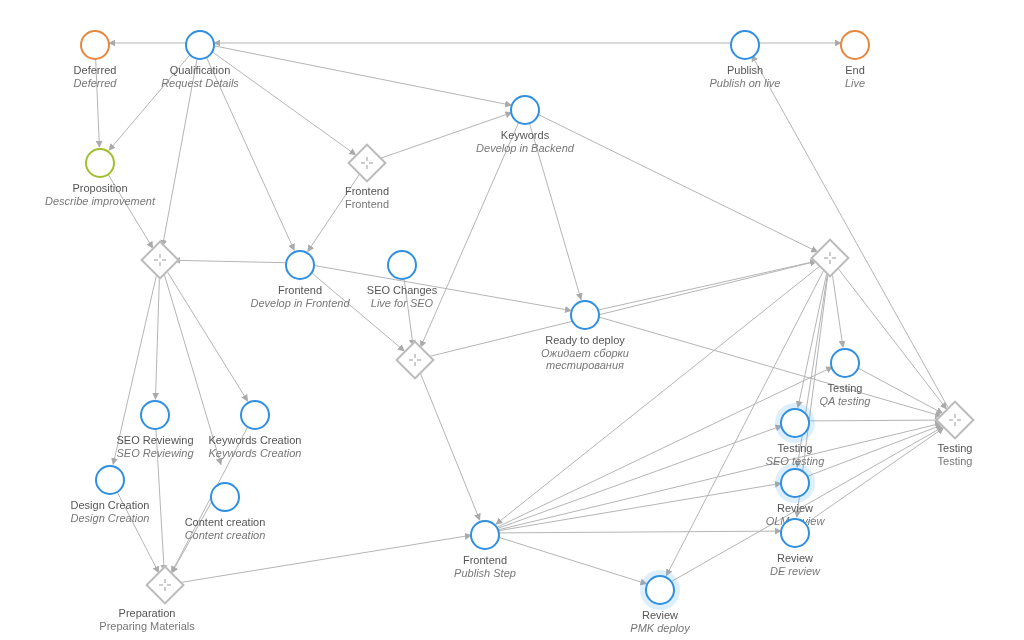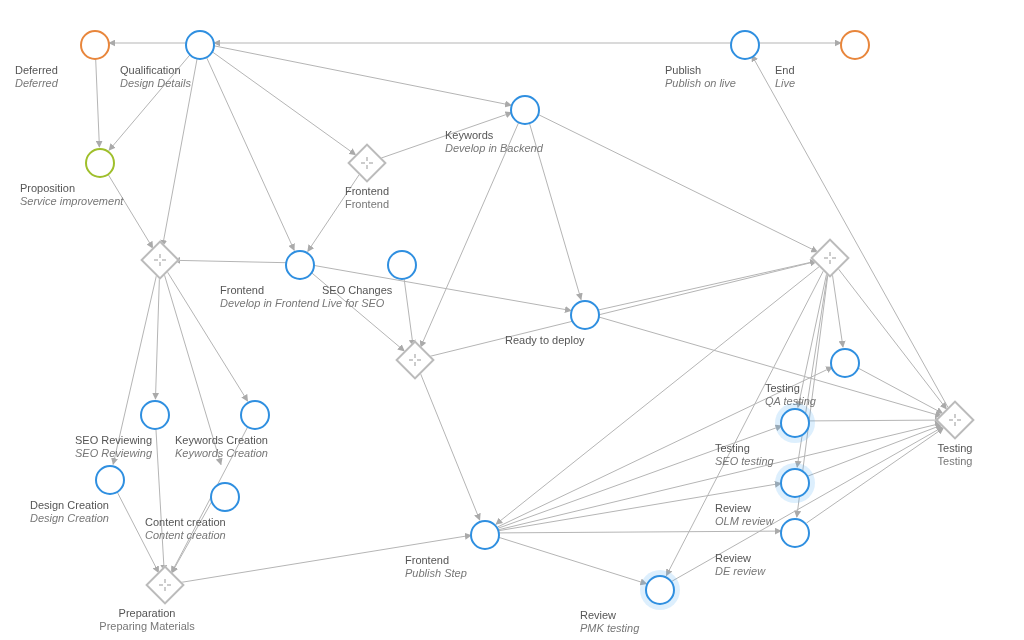--- a/index.html
+++ b/index.html
@@ -1,18 +1,18 @@
 <!DOCTYPE html>
 <html><head>
 <meta charset="utf-8">
 <style>
   html,body{margin:0;padding:0;width:1024px;height:640px;background:#fff;font-family:Arial,Helvetica,sans-serif;font-size:11px;color:#555;overflow:hidden}
   .stage{position:relative;width:1024px;height:640px}
   svg.lines{position:absolute;left:0;top:0;pointer-events:none}
-  .node{position:absolute;transform:translate(-50%,0);width:160px}
+  .node{position:absolute;transform:translate(-50%,0);text-align:center;width:160px}
   .circ{width:26px;height:26px;border-radius:50%;background:#fff;margin:0 auto;position:relative}
   .glow{box-shadow:0 0 0 5px rgba(68,167,242,.18)}
   .title{margin-top:4px;color:#555}
   .sub{color:#777;font-style:italic;margin-top:1px}
   .diamond{position:absolute;transform:translate(-50%,-50%) rotate(45deg);width:24px;height:24px;border:2px solid #bbb;background:#fff}
   .diamond svg{position:absolute;left:50%;top:50%;transform:translate(-50%,-50%) rotate(-45deg)}
   .dlabel{position:absolute;width:160px;text-align:center;color:#555;transform:translate(-50%,0)}
   .dlabel .sub{font-style:normal}
 </style>
 </head>
@@ -82,55 +82,56 @@
 
 <div id="nodes">
       <div class="node" style="left: 95px; top: 30px;">
         <div class="circ" style="border:2px solid #e8863c"></div>
         <div class="title">Deferred</div>
         <div class="sub">Deferred</div>
       </div>
       <div class="node" style="left: 200px; top: 30px;">
         <div class="circ" style="border:2px solid #2f8fe0"></div>
         <div class="title">Qualification</div>
-        <div class="sub">Design Details</div>
+        <div class="sub">Request Details</div>
       </div>
       <div class="node" style="left: 745px; top: 30px;">
         <div class="circ" style="border:2px solid #2f8fe0"></div>
         <div class="title">Publish</div>
         <div class="sub">Publish on live</div>
       </div>
       <div class="node" style="left: 855px; top: 30px;">
         <div class="circ" style="border:2px solid #e8863c"></div>
         <div class="title">End</div>
         <div class="sub">Live</div>
       </div>
       <div class="node" style="left: 100px; top: 148px;">
         <div class="circ" style="border:2px solid #9fbf2b"></div>
         <div class="title">Proposition</div>
-        <div class="sub">Service improvement</div>
+        <div class="sub">Describe improvement</div>
       </div>
       <div class="node" style="left: 525px; top: 95px;">
         <div class="circ" style="border:2px solid #2f8fe0"></div>
         <div class="title">Keywords</div>
         <div class="sub">Develop in Backend</div>
       </div>
       <div class="node" style="left: 300px; top: 250px;">
         <div class="circ" style="border:2px solid #2f8fe0"></div>
         <div class="title">Frontend</div>
         <div class="sub">Develop in Frontend</div>
       </div>
       <div class="node" style="left: 402px; top: 250px;">
         <div class="circ" style="border:2px solid #2f8fe0"></div>
         <div class="title">SEO Changes</div>
         <div class="sub">Live for SEO</div>
       </div>
       <div class="node" style="left: 585px; top: 300px;">
         <div class="circ" style="border:2px solid #2f8fe0"></div>
         <div class="title">Ready to deploy</div>
+        <div class="sub">Ожидает сборки тестирования</div>
       </div>
       <div class="node" style="left: 845px; top: 348px;">
         <div class="circ" style="border:2px solid #2f8fe0"></div>
         <div class="title">Testing</div>
         <div class="sub">QA testing</div>
       </div>
       <div class="node" style="left: 795px; top: 408px;">
         <div class="circ glow" style="border:2px solid #2f8fe0"></div>
         <div class="title">Testing</div>
         <div class="sub">SEO testing</div>
@@ -141,21 +142,21 @@
         <div class="sub">OLM review</div>
       </div>
       <div class="node" style="left: 795px; top: 518px;">
         <div class="circ" style="border:2px solid #2f8fe0"></div>
         <div class="title">Review</div>
         <div class="sub">DE review</div>
       </div>
       <div class="node" style="left: 660px; top: 575px;">
         <div class="circ glow" style="border:2px solid #2f8fe0"></div>
         <div class="title">Review</div>
-        <div class="sub">PMK testing</div>
+        <div class="sub">PMK deploy</div>
       </div>
       <div class="node" style="left: 155px; top: 400px;">
         <div class="circ" style="border:2px solid #2f8fe0"></div>
         <div class="title">SEO Reviewing</div>
         <div class="sub">SEO Reviewing</div>
       </div>
       <div class="node" style="left: 255px; top: 400px;">
         <div class="circ" style="border:2px solid #2f8fe0"></div>
         <div class="title">Keywords Creation</div>
         <div class="sub">Keywords Creation</div>

